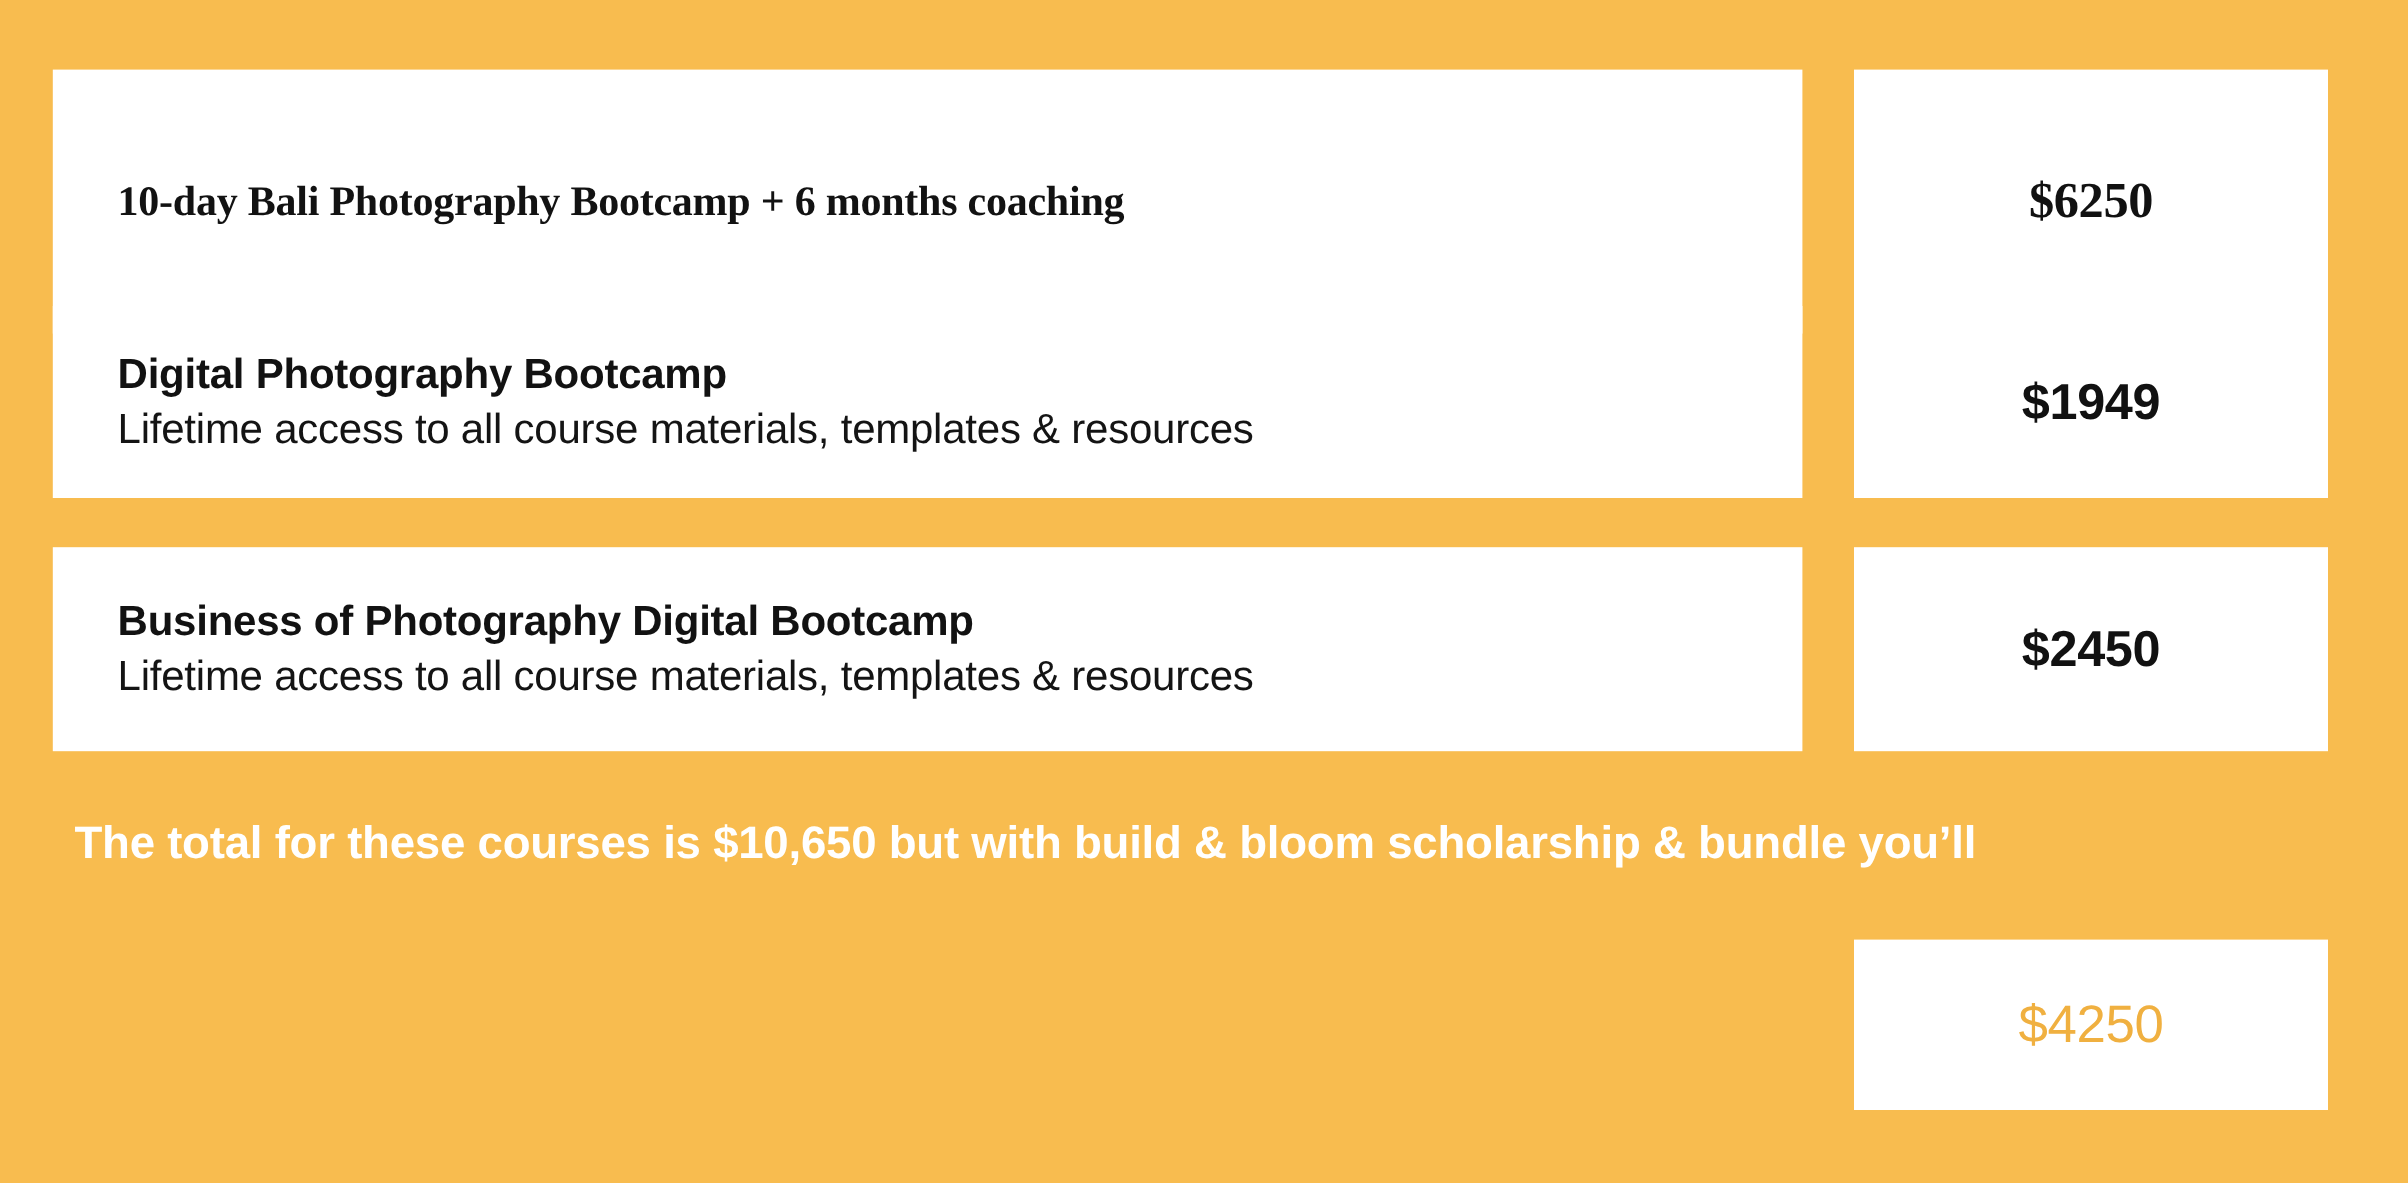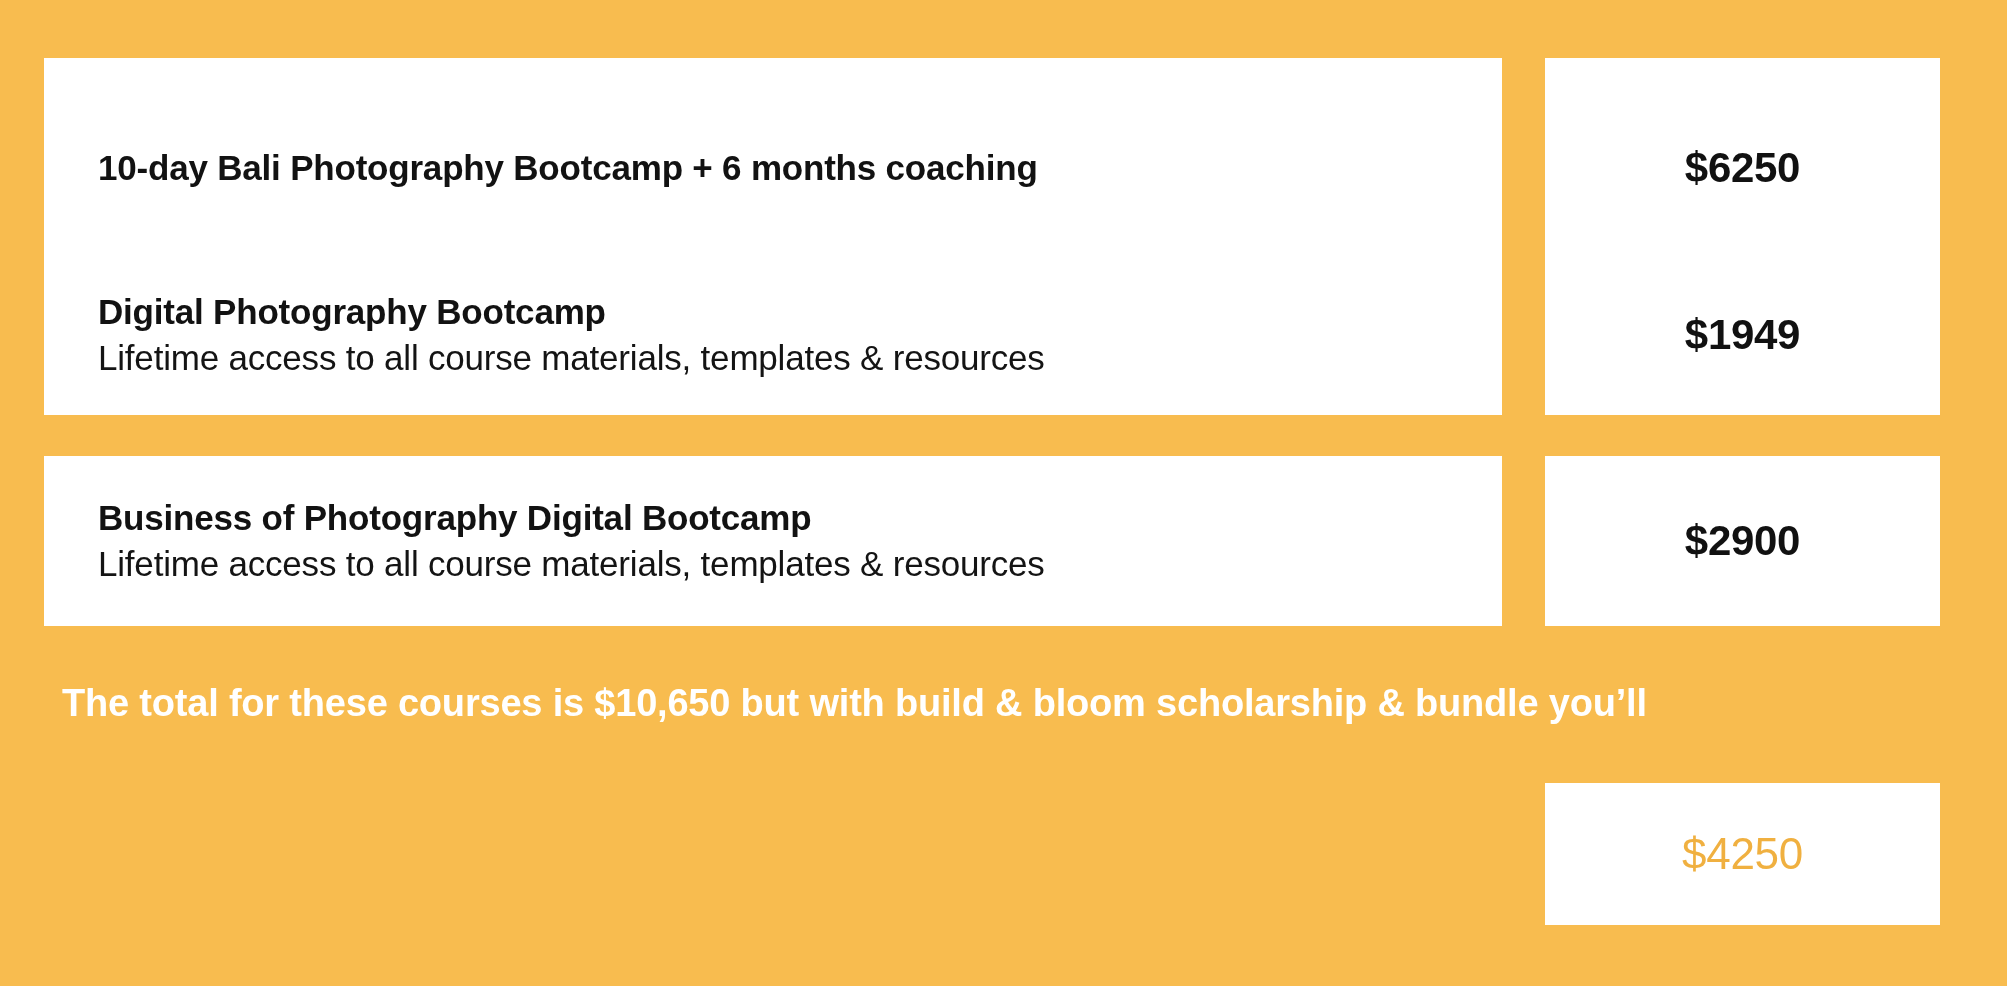--- a/index.html
+++ b/index.html
@@ -76,21 +76,21 @@
   .price-value {
     font-size: 42px;
     font-weight: 700;
     color: #111111;
     letter-spacing: -0.3px;
     line-height: 1;
   }
 
   
   #row-0 .course-card,
-  #row-0 .price-card { top: 58px;  height: 220px; }
+  #row-0 .price-card { top: 58px;  height: 220px; font-family: Liberation Serif, serif; }
 
   #row-1 .course-card,
   #row-1 .price-card { top: 255px; height: 160px; }
 
   #row-2 .course-card,
   #row-2 .price-card { top: 440px; height: 170px; margin-top: 16px; }
 
   
   .scholarship-note {
     position: absolute;
@@ -178,21 +178,21 @@
       <span class="price-value">$1949</span>
     </div>
   </div>
 
   <div class="course-row" id="row-2">
     <div class="course-card">
       <div class="course-title">Business of Photography Digital Bootcamp</div>
       <div class="course-desc">Lifetime access to all course materials, templates &amp; resources</div>
     </div>
     <div class="price-card">
-      <span class="price-value">$2900</span>
+      <span class="price-value">$2450</span>
     </div>
   </div>
 
   <div class="scholarship-note">
     <span>The total for these courses is $10,650 but with build &amp; bloom scholarship &amp; bundle you’ll </span>
   </div>
 
   <div class="total-price-card">
     <span class="total-price-value">$4250</span>
   </div>

